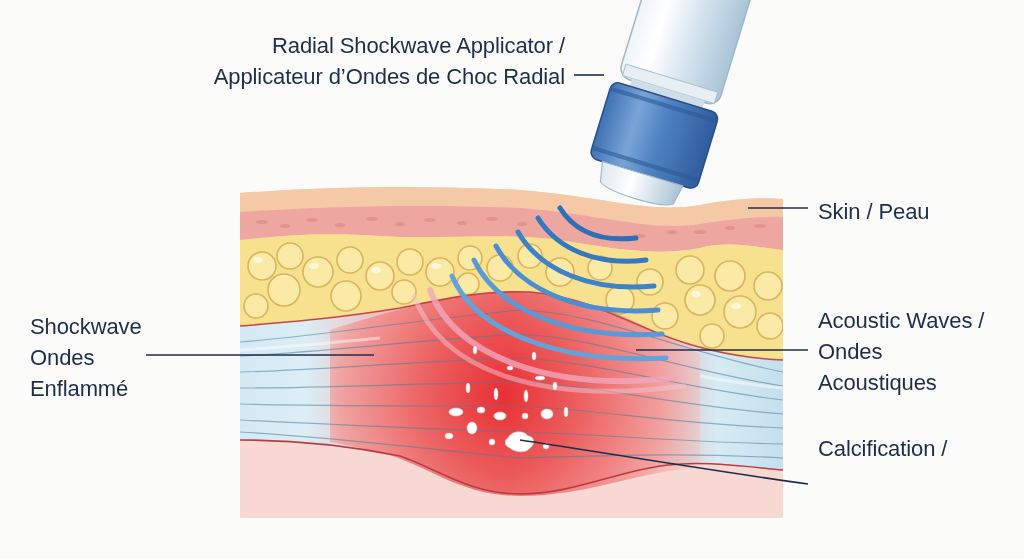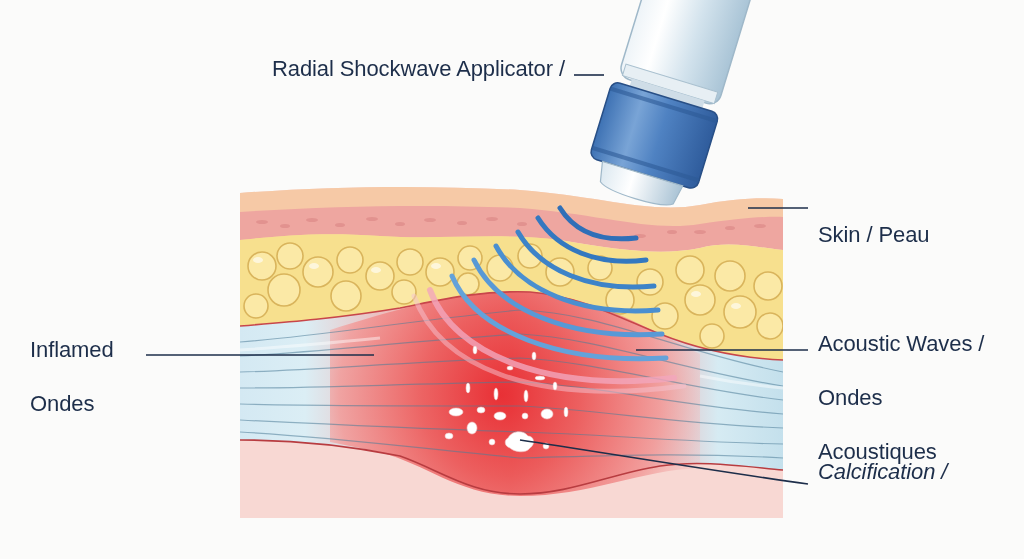--- a/index.html
+++ b/index.html
@@ -12,25 +12,25 @@
     }
     #stage { position: absolute; left: 0; top: 0; width: 1024px; height: 559px; }
     .label {
       position: absolute;
       font-size: 22px;
       line-height: 31px;
       color: #1d2e4a;
       white-space: nowrap;
       letter-spacing: -0.1px;
     }
-    .label span { display: block; margin-top: 23px; }
+    .label span { display: block; }
     #label-applicator { right: 459px; top: 30px; text-align: right; }
     #label-skin { left: 818px; top: 196px; }
     #label-waves { left: 818px; top: 305px; }
-    #label-calc { left: 818px; top: 433px; font-style: italic; }
+    #label-calc { left: 818px; top: 433px; }
     #label-tendon { left: 30px; top: 311px; }
   </style>
 </head>
 <body>
 
 <div id="stage">
   <svg width="1024" height="559" viewBox="0 0 1024 559" xmlns="http://www.w3.org/2000/svg">
     <defs>
       <clipPath id="blockClip">
         <path d="M240,193 C330,186 430,185 520,190 C600,196 650,214 700,205 C730,199 760,197 783,199 L783,518 L240,518 Z"></path>
@@ -207,33 +207,35 @@
       <line x1="574" y1="75" x2="604" y2="75"></line>
       <line x1="748" y1="208" x2="808" y2="208"></line>
       <line x1="636" y1="350" x2="808" y2="350"></line>
       <path d="M520,440 C600,452 720,472 808,484"></path>
       <line x1="146" y1="355" x2="374" y2="355"></line>
     </g>
   </svg>
 
   <div class="label" id="label-applicator">
     <span>Radial Shockwave Applicator /</span>
+    <span>Applicateur d’Ondes de Choc Radial</span>
   </div>
 
   <div class="label" id="label-waves">
     <span>Acoustic Waves /</span>
     <span>Ondes</span>
     <span>Acoustiques</span>
   </div>
 
   <div class="label" id="label-skin">
     <span>Skin / Peau</span>
   </div>
 
   <div class="label" id="label-calc">
     <span>Calcification /</span>
   </div>
 
   <div class="label" id="label-tendon">
-    <span>Inflamed</span>
+    <span>Shockwave</span>
     <span>Ondes</span>
+    <span>Enflammé</span>
   </div>
 </div>
 
 </body></html>

